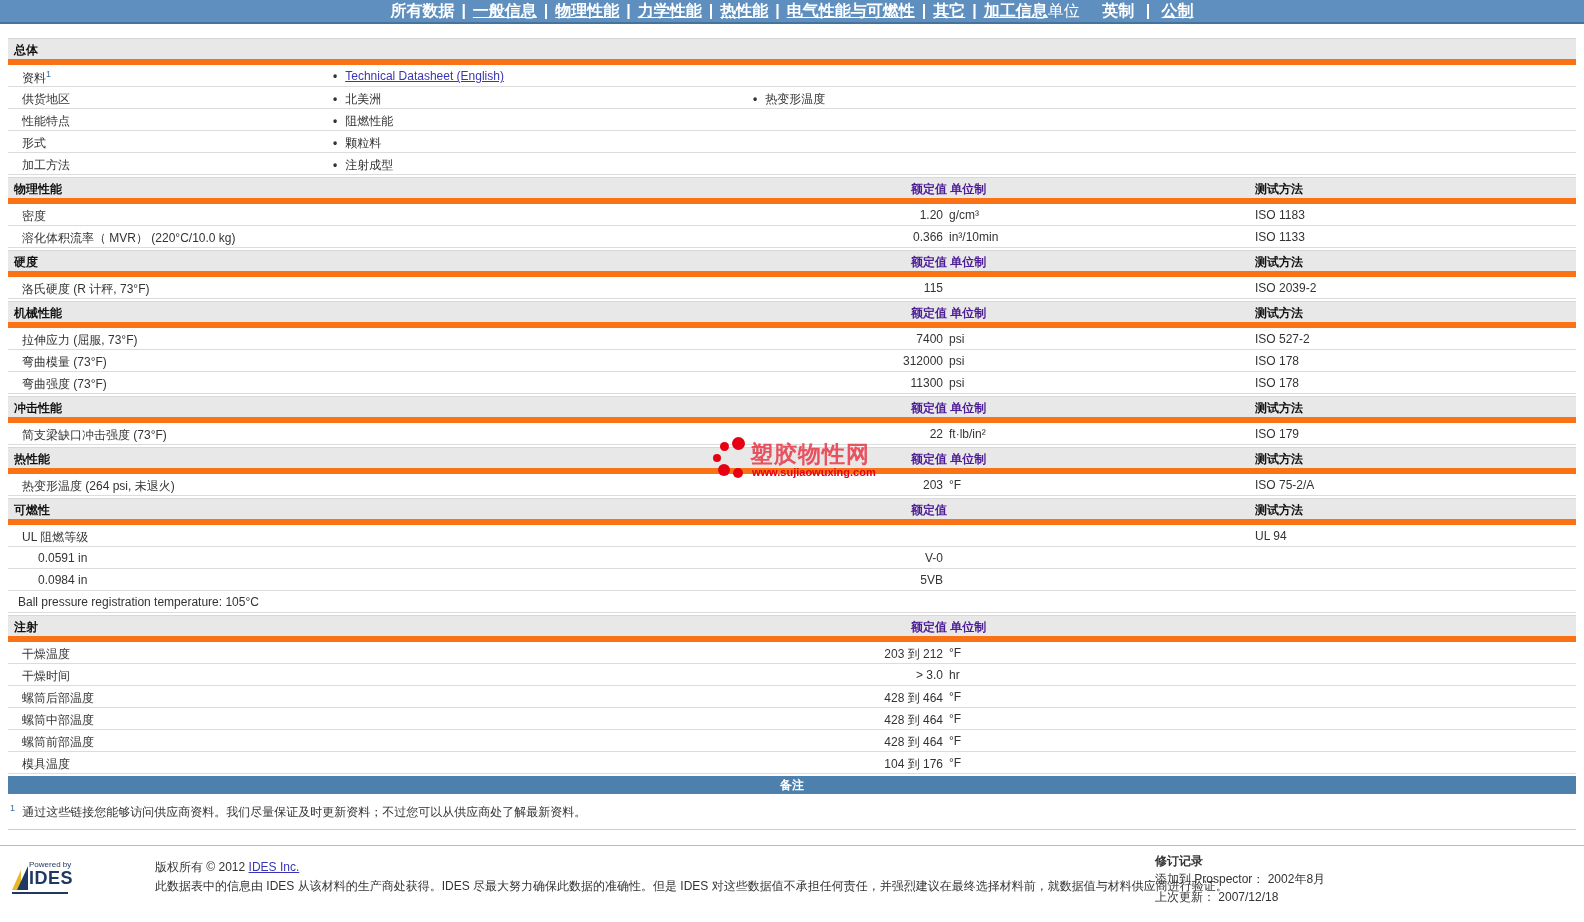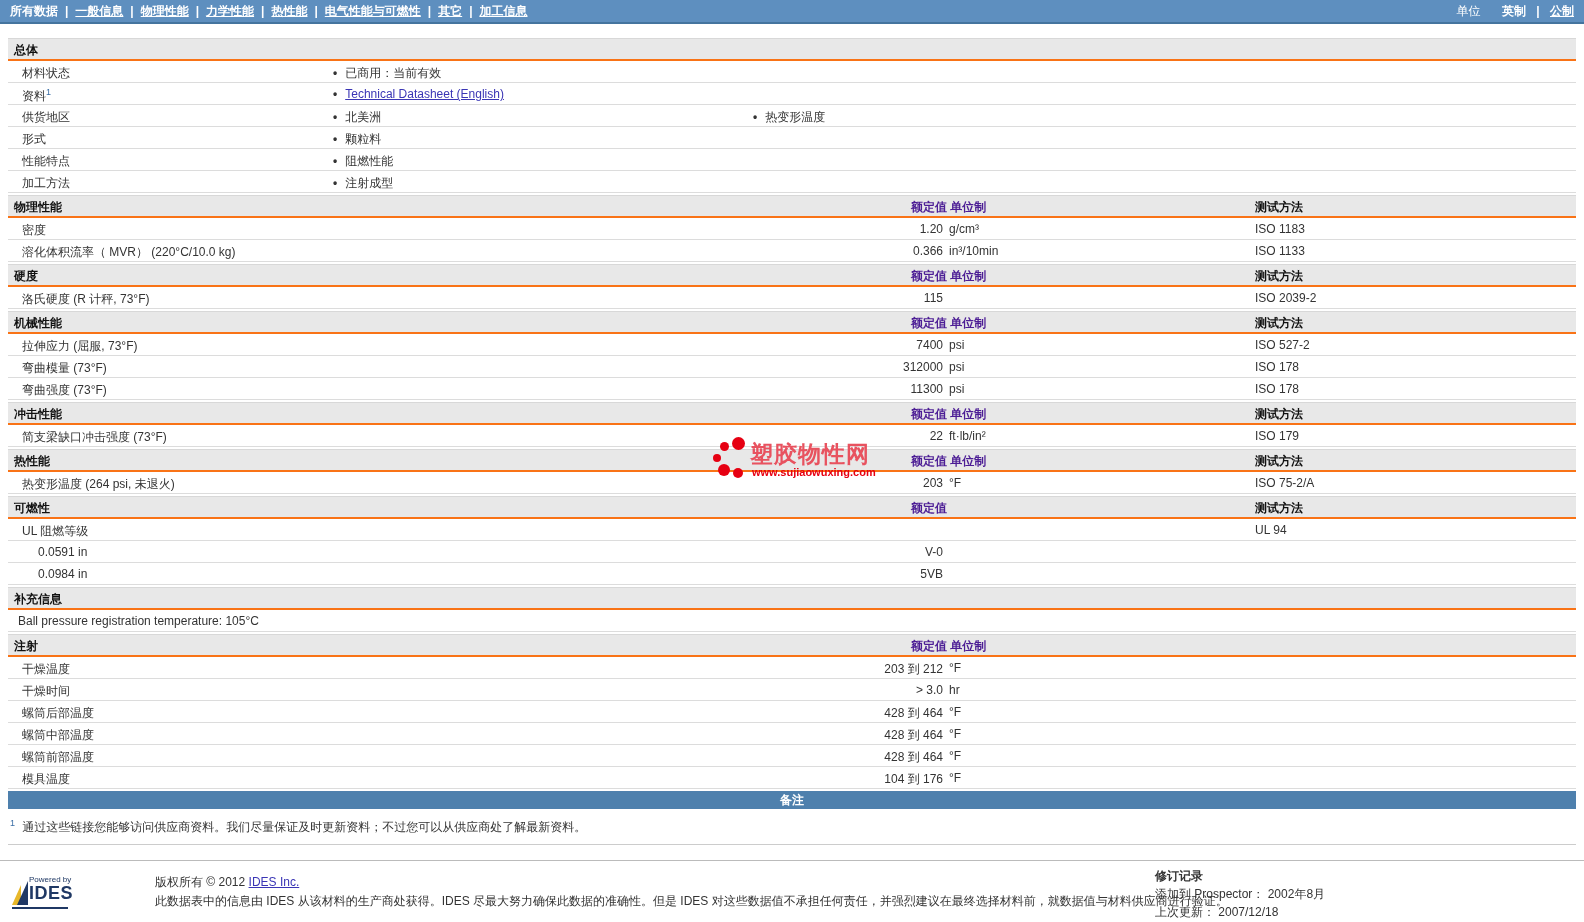--- a/index.html
+++ b/index.html
@@ -1,31 +1,31 @@
 <!DOCTYPE html>
 <html><head>
 <meta charset="utf-8">
 <style>
   html,body{margin:0;padding:0;background:#fff;}
   body{width:1584px;height:922px;overflow:hidden;font-family:"Liberation Sans",sans-serif;font-size:12px;color:#333;}
   .page{position:relative;width:1584px;height:922px;background:#fff;}
 
   
   .navbar{height:22px;background:#5E8FBF;border-bottom:2px solid #44749E;display:flex;align-items:center;justify-content:space-between;padding:0 10px;}
-  .navbar,.navbar a,.navbar span{color:#fff;font-weight:bold;font-size:12px;white-space:nowrap;}
+  .navbar,.navbar a,.navbar span{color:#fff;font-weight:bold;font-size:16px;white-space:nowrap;justify-content:center;}
   .nav-left a{text-decoration:underline;cursor:pointer;}
   .nav-left .active{text-decoration:none;}
   .nav-sep{margin:0 7px;font-weight:normal;}
   .nav-right a{text-decoration:underline;cursor:pointer;}
   .nav-right .unit-word{font-weight:normal;margin-right:18px;font-family:Liberation Serif, serif;}
   .nav-right .active{text-decoration:none;}
 
   
   .tablewrap{margin:14px 8px 0 8px;}
-  .sec-h{position:relative;height:20px;background:#E8E8E8;border-top:1px solid #D8D8D8;border-bottom:2px solid #f97316;margin-top:2px;}
+  .sec-h{position:relative;height:20px;background:#E8E8E8;border-top:1px solid #D8D8D8;border-bottom:6px solid #f97316;margin-top:2px;}
   .sec-h .t{position:absolute;left:6px;top:3px;font-weight:bold;color:#111;white-space:nowrap;}
   .sec-h .hv{position:absolute;left:903px;top:3px;font-weight:bold;color:#4c1d95;white-space:nowrap;}
   .sec-h .ht{position:absolute;left:1247px;top:3px;font-weight:bold;color:#111;white-space:nowrap;}
   .row{position:relative;height:21px;border-bottom:1px solid #DCDCDC;background:#fff;}
   .row span{top:4px;white-space:nowrap;}
   .row .lbl{position:absolute;left:14px;}
   .row .lbl.indent{left:30px;}
   .row .lbl.flush{left:10px;}
   .row .val{position:absolute;left:735px;width:200px;text-align:right;}
   .row .unit{position:absolute;left:941px;text-align:right;}
@@ -73,39 +73,35 @@
       <span class="nav-sep">|</span>
       <a>公制</a>
     </div>
   </div>
 
   <div class="tablewrap" id="tablewrap">
       <div class="sec-h">
         <span class="t">总体</span>
       </div>
       <div class="row">
-        <span class="lbl">材料状态</span>
-        <span class="b1"><span class="bullet">•</span><span>已商用：当前有效</span></span>
-      </div>
-      <div class="row">
         <span class="lbl">资料<sup class="fnm">1</sup></span>
         <span class="b1"><span class="bullet">•</span><a class="dlink">Technical Datasheet (English)</a></span>
       </div>
       <div class="row">
         <span class="lbl">供货地区</span>
         <span class="b1"><span class="bullet">•</span><span>北美洲</span></span>
         <span class="b2"><span class="bullet">•</span><span>热变形温度</span></span>
       </div>
       <div class="row">
+        <span class="lbl">性能特点</span>
+        <span class="b1"><span class="bullet">•</span><span>阻燃性能</span></span>
+      </div>
+      <div class="row">
         <span class="lbl">形式</span>
         <span class="b1"><span class="bullet">•</span><span>颗粒料</span></span>
-      </div>
-      <div class="row">
-        <span class="lbl">性能特点</span>
-        <span class="b1"><span class="bullet">•</span><span>阻燃性能</span></span>
       </div>
       <div class="row">
         <span class="lbl">加工方法</span>
         <span class="b1"><span class="bullet">•</span><span>注射成型</span></span>
       </div>
       <div class="sec-h">
         <span class="t">物理性能</span>
         <span class="hv">额定值  单位制</span>
         <span class="ht">测试方法</span>
       </div>
@@ -185,23 +181,20 @@
         <span class="lbl">UL 阻燃等级</span>
         <span class="test">UL 94</span>
       </div>
       <div class="row">
         <span class="lbl indent">0.0591 in</span>
         <span class="val">V-0</span>
       </div>
       <div class="row">
         <span class="lbl indent">0.0984 in</span>
         <span class="val">5VB</span>
-      </div>
-      <div class="sec-h">
-        <span class="t">补充信息</span>
       </div>
       <div class="row">
         <span class="lbl flush">Ball pressure registration temperature: 105°C</span>
       </div>
       <div class="sec-h">
         <span class="t">注射</span>
         <span class="hv">额定值  单位制</span>
       </div>
       <div class="row">
         <span class="lbl">干燥温度</span>

